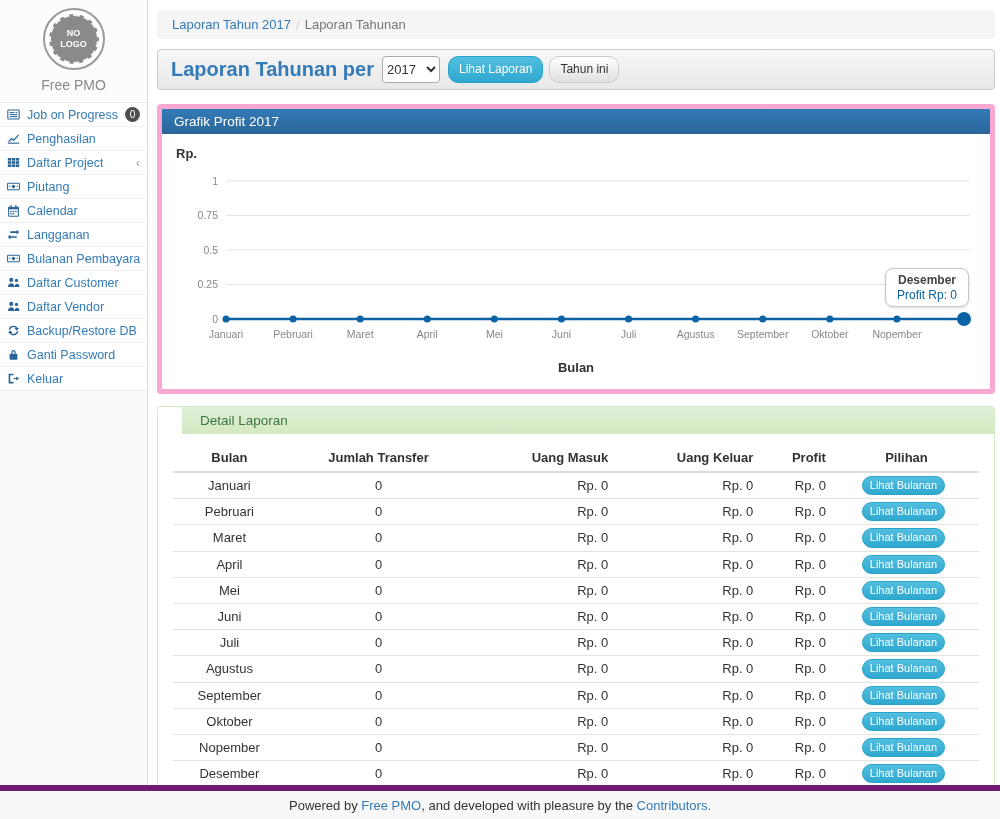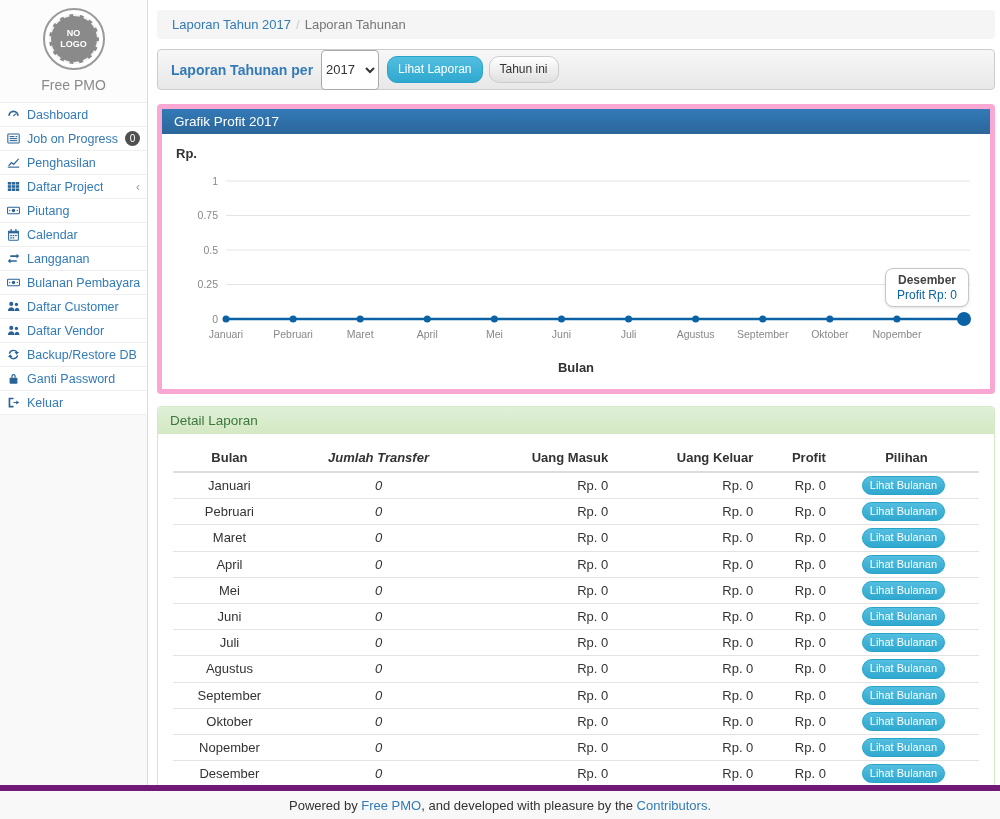--- a/index.html
+++ b/index.html
@@ -52,23 +52,23 @@
     margin-bottom:10px; color:#777;
   }
   .breadcrumb a { color:#337ab7; text-decoration:none; }
   .bc-sep { color:#ccc; margin:0 5px; }
 
   .filter-bar {
     border:1px solid #ccc; border-radius:4px;
     background:linear-gradient(#f7f7f7,#e8e8e8);
     padding:7px 13px; display:flex; align-items:center; height:41px;
   }
-  .filter-label { color:#337ab7; font-weight:bold; font-size:14px; margin-right:8px; }
+  .filter-label { color:#337ab7; font-weight:bold; font-size:20px; margin-right:8px; }
   .year-select {
-    height:40px; width:58px; font-size:13px; font-family:"Liberation Sans",sans-serif;
+    height:27px; width:58px; font-size:13px; font-family:"Liberation Sans",sans-serif;
     border:1px solid #aaa; border-radius:4px; background:#fff; color:#333; margin-right:8px;
   }
   .btn { display:inline-block; border-radius:10px; font-size:12px; padding:5px 10px;
     cursor:pointer; line-height:1.2; font-family:"Liberation Sans",sans-serif; }
   .btn-info {
     color:#fff; background:linear-gradient(#53bee0,#2fa8cf);
     border:1px solid #28a4c9; margin-right:6px;
   }
   .btn-default { color:#333; background:linear-gradient(#ffffff,#e0e0e0); border:1px solid #ccc; }
   .btn-xs { font-size:11px; padding:2px 7px; }
@@ -76,41 +76,41 @@
   
   .panel { border-radius:4px; margin-top:14px; overflow:hidden; }
   .panel-primary { border:5px solid #f9a8d4; }
   .panel-primary .panel-heading {
     background:linear-gradient(#337ab7,#2b669a); color:#fff;
     font-size:13.5px; padding:5px 12px;
   }
   .panel-success { border:1px solid #d6e9c6; margin-top:12px; }
   .panel-success .panel-heading {
     background:linear-gradient(#dff0d8,#d3e8c2); color:#3c763d;
-    font-size:13.5px; padding:6px 12px;
+    font-size:13.5px; padding:6px 18px;margin-left:24px;
   }
   .chart-body { background:#fff; padding:10px 12px 6px; position:relative; }
   .y-axis-title { font-weight:bold; font-size:13px; color:#333; margin:2px 0 2px 2px; }
   .x-axis-title { text-align:center; font-weight:bold; font-size:13px; color:#333; padding:2px 0 8px; }
   .chart-tooltip {
     position:absolute; right:21px; top:134px; background:#fff;
     border:1px solid #c6c6c6; border-radius:8px; padding:4px 11px;
     text-align:center; box-shadow:0 1px 3px rgba(0,0,0,.12); z-index:5;
   }
   .tt-title { font-weight:bold; font-size:12px; color:#444; }
   .tt-value { font-size:12px; color:#0b62a4; margin-top:1px; }
 
   
   .table-body { background:#fff; padding:10px 15px 16px; }
   table.report { width:100%; border-collapse:collapse; font-size:13px; }
   table.report th { font-weight:bold; color:#333; border-bottom:2px solid #ddd; padding:6px 8px; }
   table.report td { border-top:1px solid #e3e3e3; padding:3px 8px; height:24px; }
   table.report thead th { border-top:0; }
   .col-bulan  { width:14%; text-align:center; }
-  .col-jt     { width:23%; text-align:center;font-style:italic; }
+  .col-jt     { width:23%; text-align:center; }
   .col-um     { width:18%; text-align:right; }
   .col-uk     { width:18%; text-align:right; }
   .col-profit { width:9%;  text-align:right; }
   .col-pilihan{ width:18%; text-align:center; }
   tr.total-row td { font-weight:bold; }
 
   
   .footer {
     position:absolute; left:0; right:0; bottom:0; height:34px;
     background:#f8f8f8; border-top:6px solid #701a75;
@@ -126,30 +126,20 @@
 
     <div class="sidebar">
       <div class="brand">
         <div class="logo-outer">
           <div class="logo-inner">NO
 LOGO</div>
         </div>
         <div class="brand-name">Free PMO</div>
       </div>
       <div class="menu" id="sidebar-menu">
-          <div class="menu-item">
-            <span class="icon">
-              <svg viewBox="0 0 16 16">
-                <path d="M8 3A6.5 6.5 0 0 0 1.5 9.5h2.2A4.3 4.3 0 0 1 8 5.2a4.3 4.3 0 0 1 4.3 4.3h2.2A6.5 6.5 0 0 0 8 3z"></path>
-                <path d="M7.2 9.6l3.4-3.2.9.9-3.3 3.3z"></path>
-                <path d="M2 10.5h12v1.3H2z" opacity="0"></path>
-              </svg>
-            </span>
-            <span class="mi-label">Dashboard</span>
-          </div>
           <div class="menu-item">
             <span class="icon">
               <svg viewBox="0 0 16 16">
                 <rect x="1" y="2.5" width="14" height="11" rx="1" fill="none" stroke="currentColor" stroke-width="1.3"></rect>
                 <rect x="3.2" y="5" width="6" height="1.3"></rect>
                 <rect x="3.2" y="7.5" width="9.5" height="1.3"></rect>
                 <rect x="3.2" y="10" width="9.5" height="1.3"></rect>
                 <rect x="10.5" y="5" width="2.2" height="1.3"></rect>
               </svg>
             </span>

